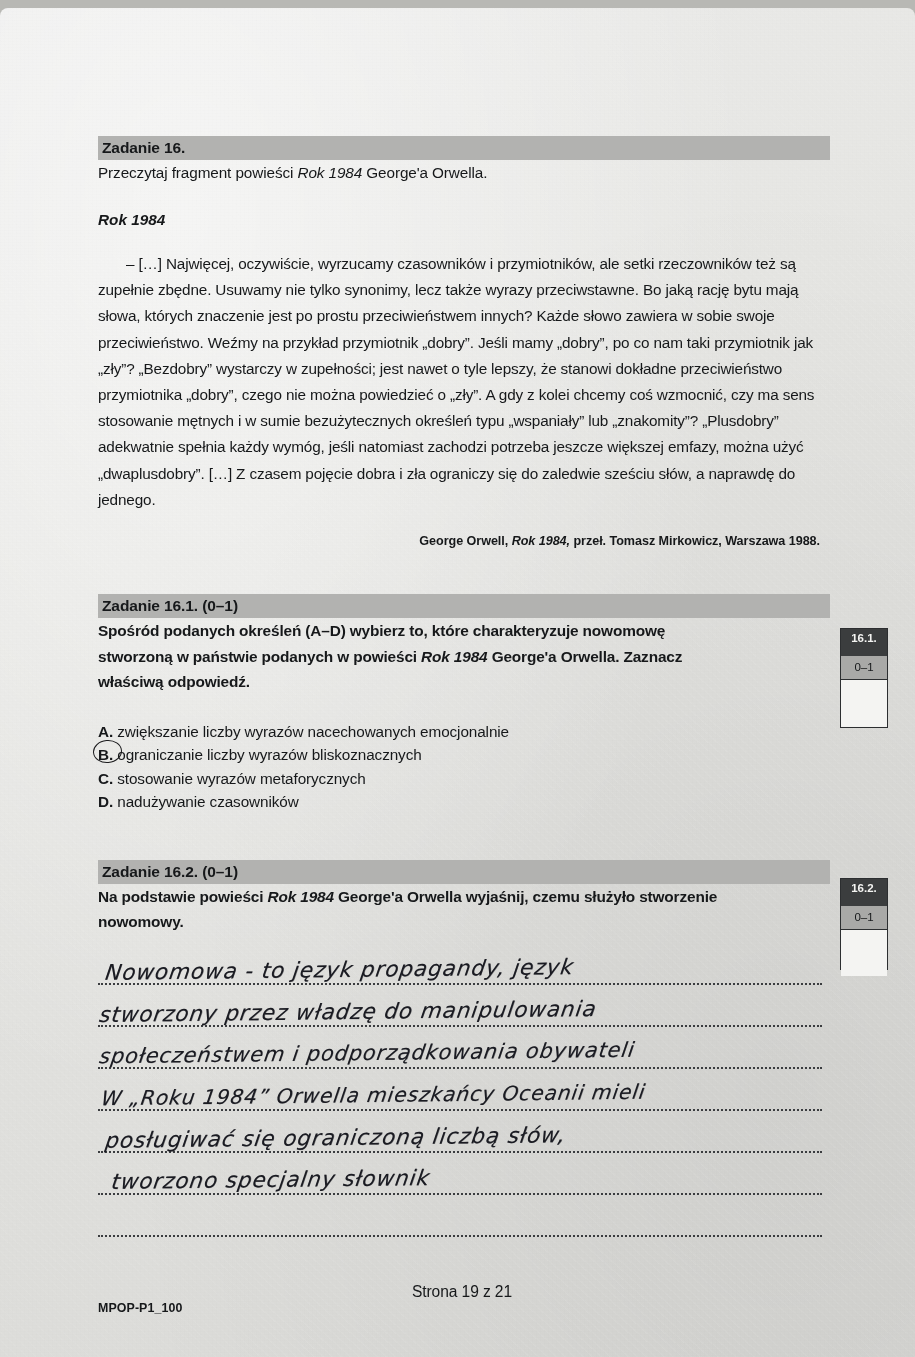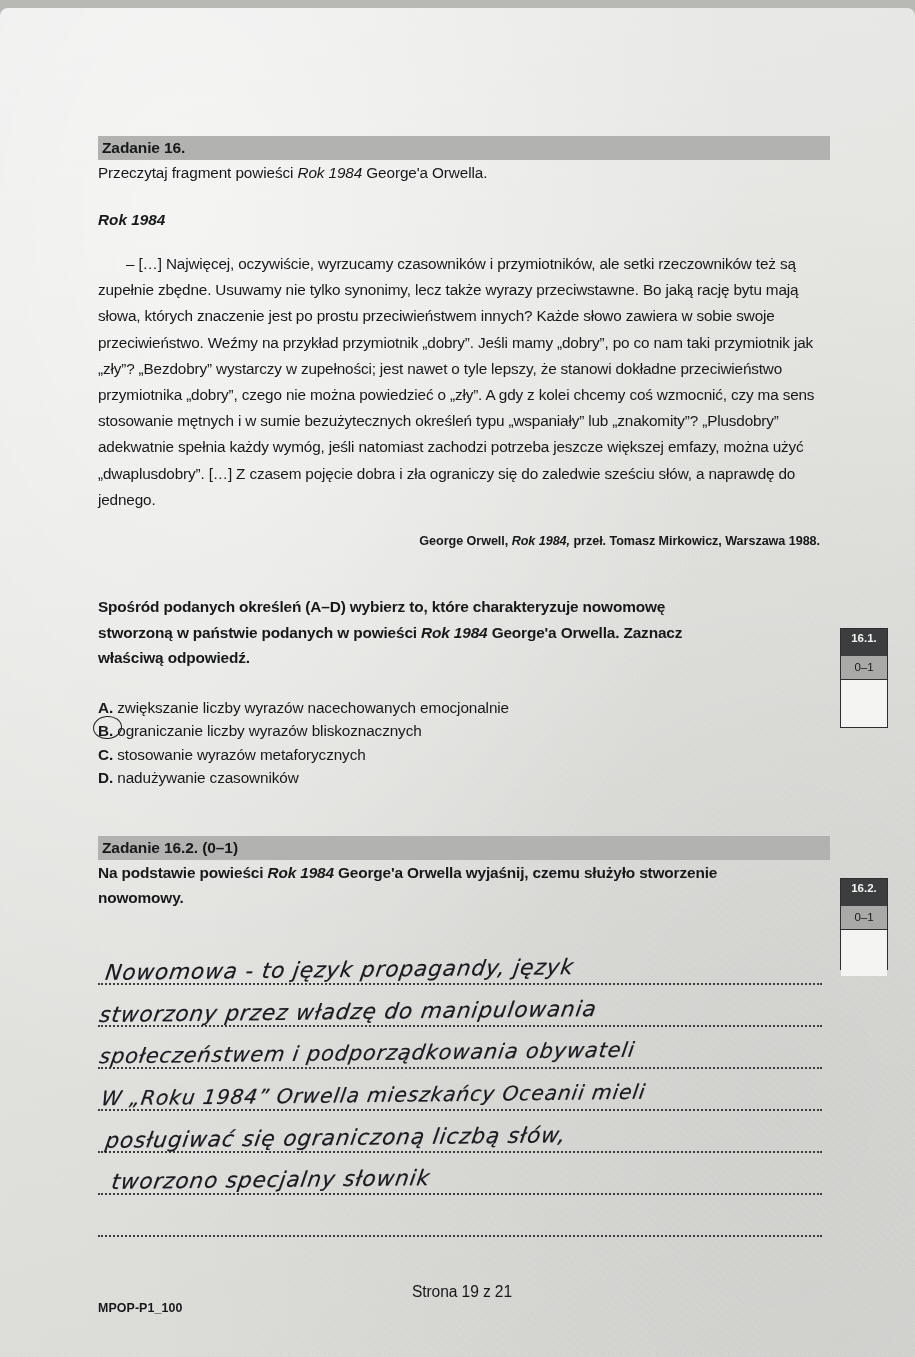--- a/index.html
+++ b/index.html
@@ -198,20 +198,21 @@
     <div style="height:24px"></div>
     <div class="author-title">Rok 1984</div>
 
     <div style="height:20px"></div>
     <div class="passage"><span class="indent"></span><span>– […] Najwięcej, oczywiście, wyrzucamy czasowników i przymiotników, ale setki rzeczowników też są zupełnie zbędne. Usuwamy nie tylko synonimy, lecz także wyrazy przeciwstawne. Bo jaką rację bytu mają słowa, których znaczenie jest po prostu przeciwieństwem innych? Każde słowo zawiera w sobie swoje przeciwieństwo. Weźmy na przykład przymiotnik „dobry”. Jeśli mamy „dobry”, po co nam taki przymiotnik jak „zły”? „Bezdobry” wystarczy w zupełności; jest nawet o tyle lepszy, że stanowi dokładne przeciwieństwo przymiotnika „dobry”, czego nie można powiedzieć o „zły”. A gdy z kolei chcemy coś wzmocnić, czy ma sens stosowanie mętnych i w sumie bezużytecznych określeń typu „wspaniały” lub „znakomity”? „Plusdobry” adekwatnie spełnia każdy wymóg, jeśli natomiast zachodzi potrzeba jeszcze większej emfazy, można użyć „dwaplusdobry”. […] Z czasem pojęcie dobra i zła ograniczy się do zaledwie sześciu słów, a naprawdę do jednego.</span></div>
 
     <div style="height:21px"></div>
     <div class="source"><span>George Orwell, </span><i>Rok 1984,</i><span> przeł. Tomasz Mirkowicz, Warszawa 1988.</span></div>
 
     <div style="height:46px"></div>
+    <div class="band">Zadanie 16.1. (0–1)</div>
 
     <div class="prompt">
       <span>Spośród podanych określeń (A–D) wybierz to, które charakteryzuje nowomowę</span><br>
       <span>stworzoną w państwie podanych w powieści </span><i>Rok 1984</i><span> George'a Orwella. Zaznacz</span><br>
       <span>właściwą odpowiedź.</span>
     </div>
 
     <div style="height:25px"></div>
     <div class="options">
 

